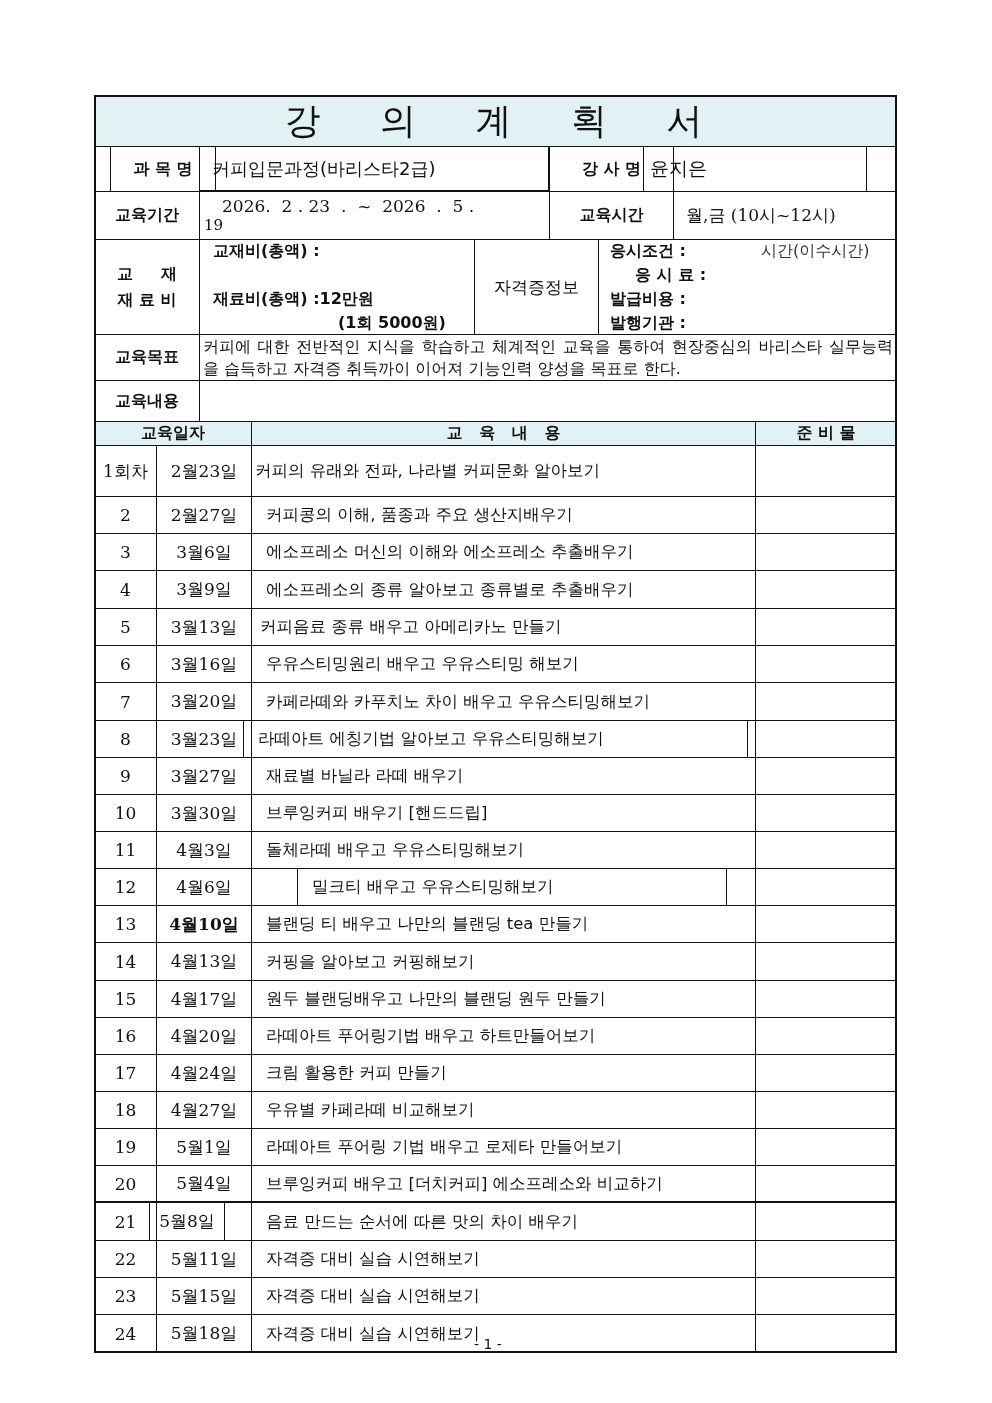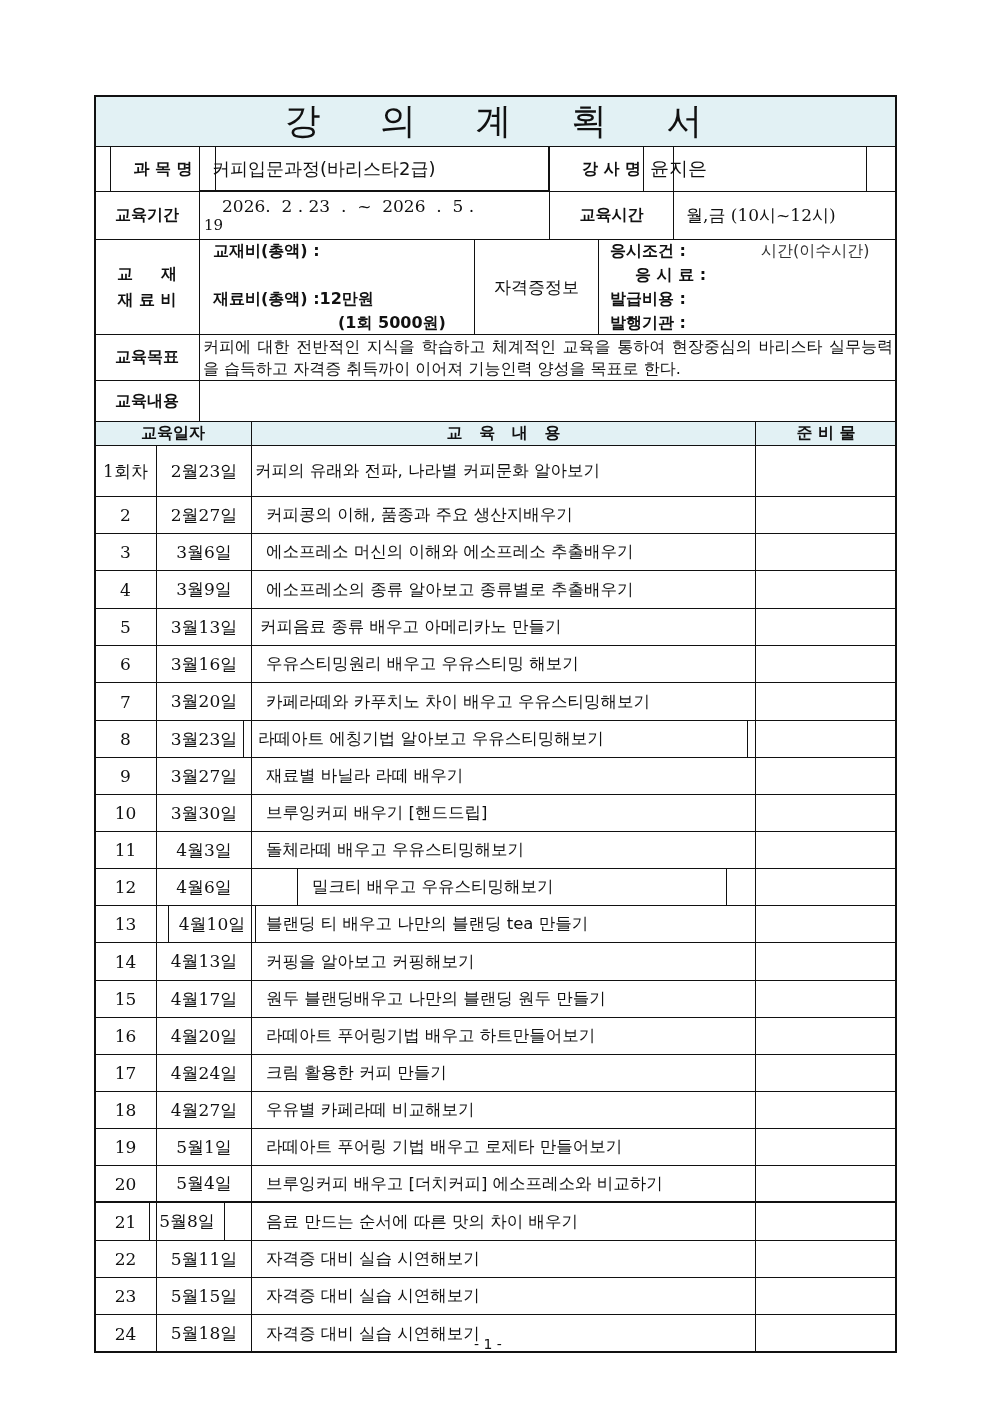--- a/index.html
+++ b/index.html
@@ -106,21 +106,21 @@
     <div class="cell " style="left: 755px; top: 794px; width: 142px; height: 38px;"></div>
     <div class="cell row-num" style="left: 94px; top: 831px; width: 63px; height: 38px;">11</div>
     <div class="cell row-date" style="left: 156px; top: 831px; width: 96px; height: 38px;">4월3일</div>
     <div class="cell row-content" style="left: 251px; top: 831px; width: 505px; height: 38px;">돌체라떼 배우고 우유스티밍해보기</div>
     <div class="cell " style="left: 755px; top: 831px; width: 142px; height: 38px;"></div>
     <div class="cell row-num" style="left: 94px; top: 868px; width: 63px; height: 38px;">12</div>
     <div class="cell row-date" style="left: 156px; top: 868px; width: 96px; height: 38px;">4월6일</div>
     <div class="cell row-content" style="left: 269px; top: 868px; width: 430px; height: 38px; margin-left: 28px;">밀크티 배우고 우유스티밍해보기</div>
     <div class="cell " style="left: 755px; top: 868px; width: 142px; height: 38px;"></div>
     <div class="cell row-num" style="left: 94px; top: 905px; width: 63px; height: 38px;">13</div>
-    <div class="cell row-date" style="left: 168px; top: 905px; width: 88px; height: 38px;">4월10일</div>
+    <div class="cell row-date" style="left: 156px; top: 905px; width: 96px; height: 38px; font-weight: bold;">4월10일</div>
     <div class="cell row-content" style="left: 251px; top: 905px; width: 505px; height: 38px;">블랜딩 티 배우고 나만의 블랜딩 tea 만들기</div>
     <div class="cell " style="left: 755px; top: 905px; width: 142px; height: 38px;"></div>
     <div class="cell row-num" style="left: 94px; top: 942px; width: 63px; height: 39px;">14</div>
     <div class="cell row-date" style="left: 156px; top: 942px; width: 96px; height: 39px;">4월13일</div>
     <div class="cell row-content" style="left: 251px; top: 942px; width: 505px; height: 39px;">커핑을 알아보고 커핑해보기</div>
     <div class="cell " style="left: 755px; top: 942px; width: 142px; height: 39px;"></div>
     <div class="cell row-num" style="left: 94px; top: 980px; width: 63px; height: 38px;">15</div>
     <div class="cell row-date" style="left: 156px; top: 980px; width: 96px; height: 38px;">4월17일</div>
     <div class="cell row-content" style="left: 251px; top: 980px; width: 505px; height: 38px;">원두 블랜딩배우고 나만의 블랜딩 원두 만들기</div>
     <div class="cell " style="left: 755px; top: 980px; width: 142px; height: 38px;"></div>

